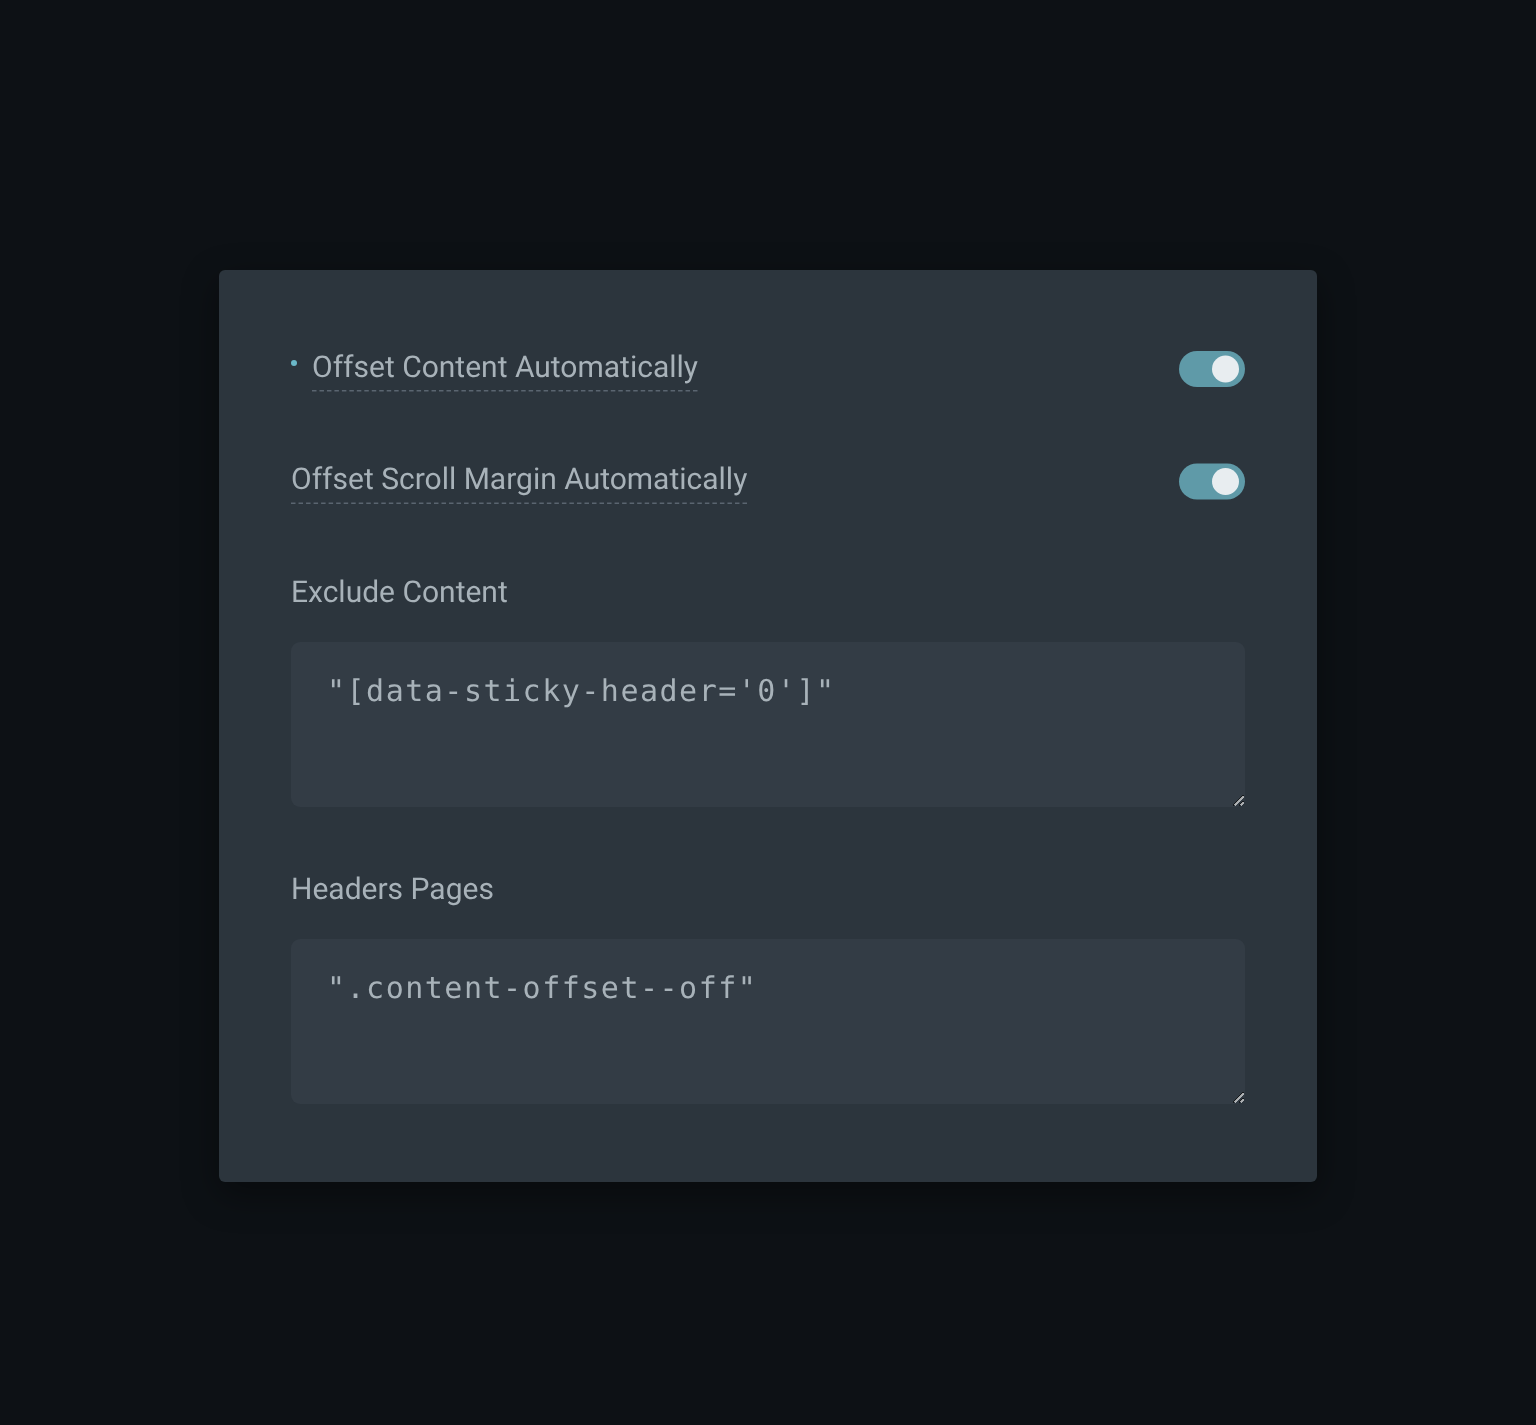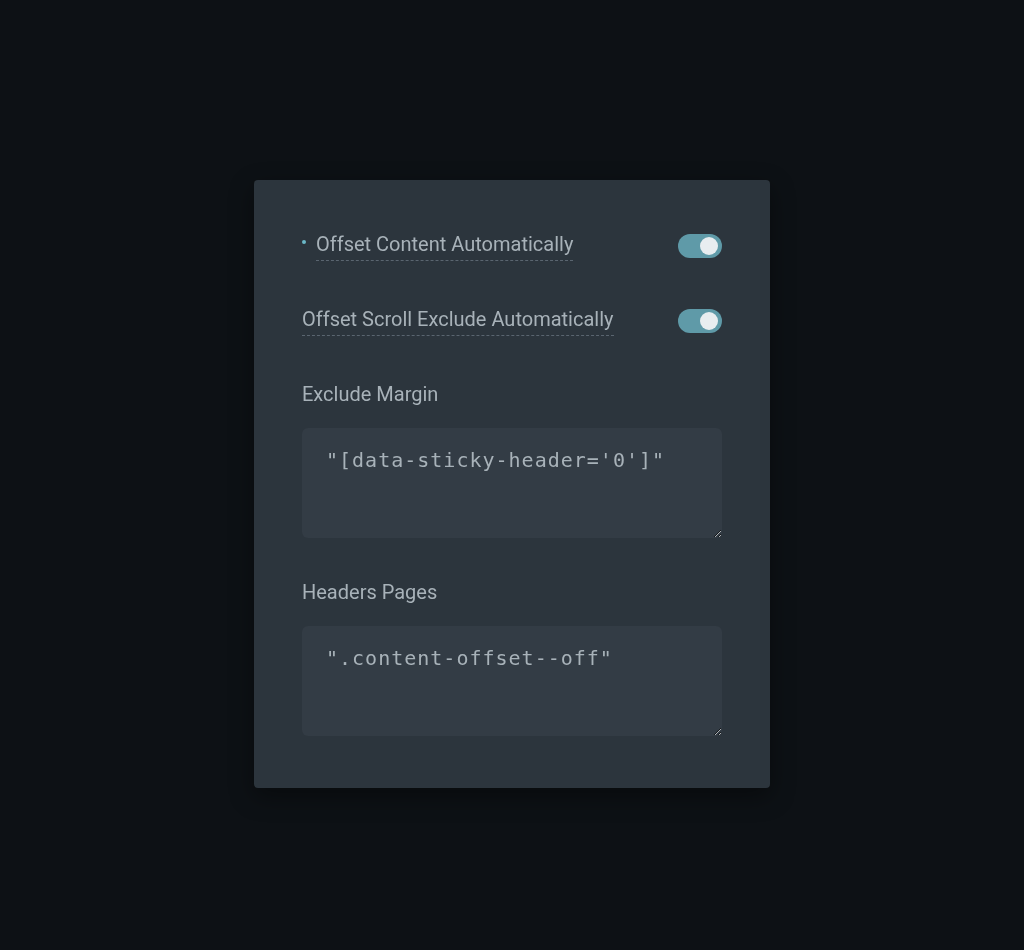--- a/index.html
+++ b/index.html
@@ -14,21 +14,21 @@
       width: 1024px;
       height: 950px;
       display: flex;
       align-items: flex-start;
       justify-content: center;
       padding-top: 180px;
     }
     
     .panel {
       background-color: #2c353d;
-      width: 516px;
+      width: 732px;
       padding: 50px 48px 48px 48px;
       border-radius: 4px;
       box-shadow: 0 8px 24px rgba(0,0,0,0.4);
     }
     
     .setting-row {
       display: flex;
       align-items: center;
       justify-content: space-between;
       margin-bottom: 44px;
@@ -123,29 +123,29 @@
       <span class="bullet"></span>
       <span class="setting-label">Offset Content Automatically</span>
     </div>
     <div class="toggle">
       <div class="toggle-knob"></div>
     </div>
   </div>
 
   <div class="setting-row">
     <div class="label-wrap">
-      <span class="setting-label">Offset Scroll Exclude Automatically</span>
+      <span class="setting-label">Offset Scroll Margin Automatically</span>
     </div>
     <div class="toggle">
       <div class="toggle-knob"></div>
     </div>
   </div>
 
   <div class="field-group">
-    <div class="setting-label-plain">Exclude Margin</div>
+    <div class="setting-label-plain">Exclude Content</div>
     <textarea class="textarea" style="">"[data-sticky-header='0']"</textarea>
   </div>
 
   <div class="field-group">
     <div class="setting-label-plain">Headers Pages</div>
     <textarea class="textarea" style="">".content-offset--off"</textarea>
   </div>
 
 </div>
 

